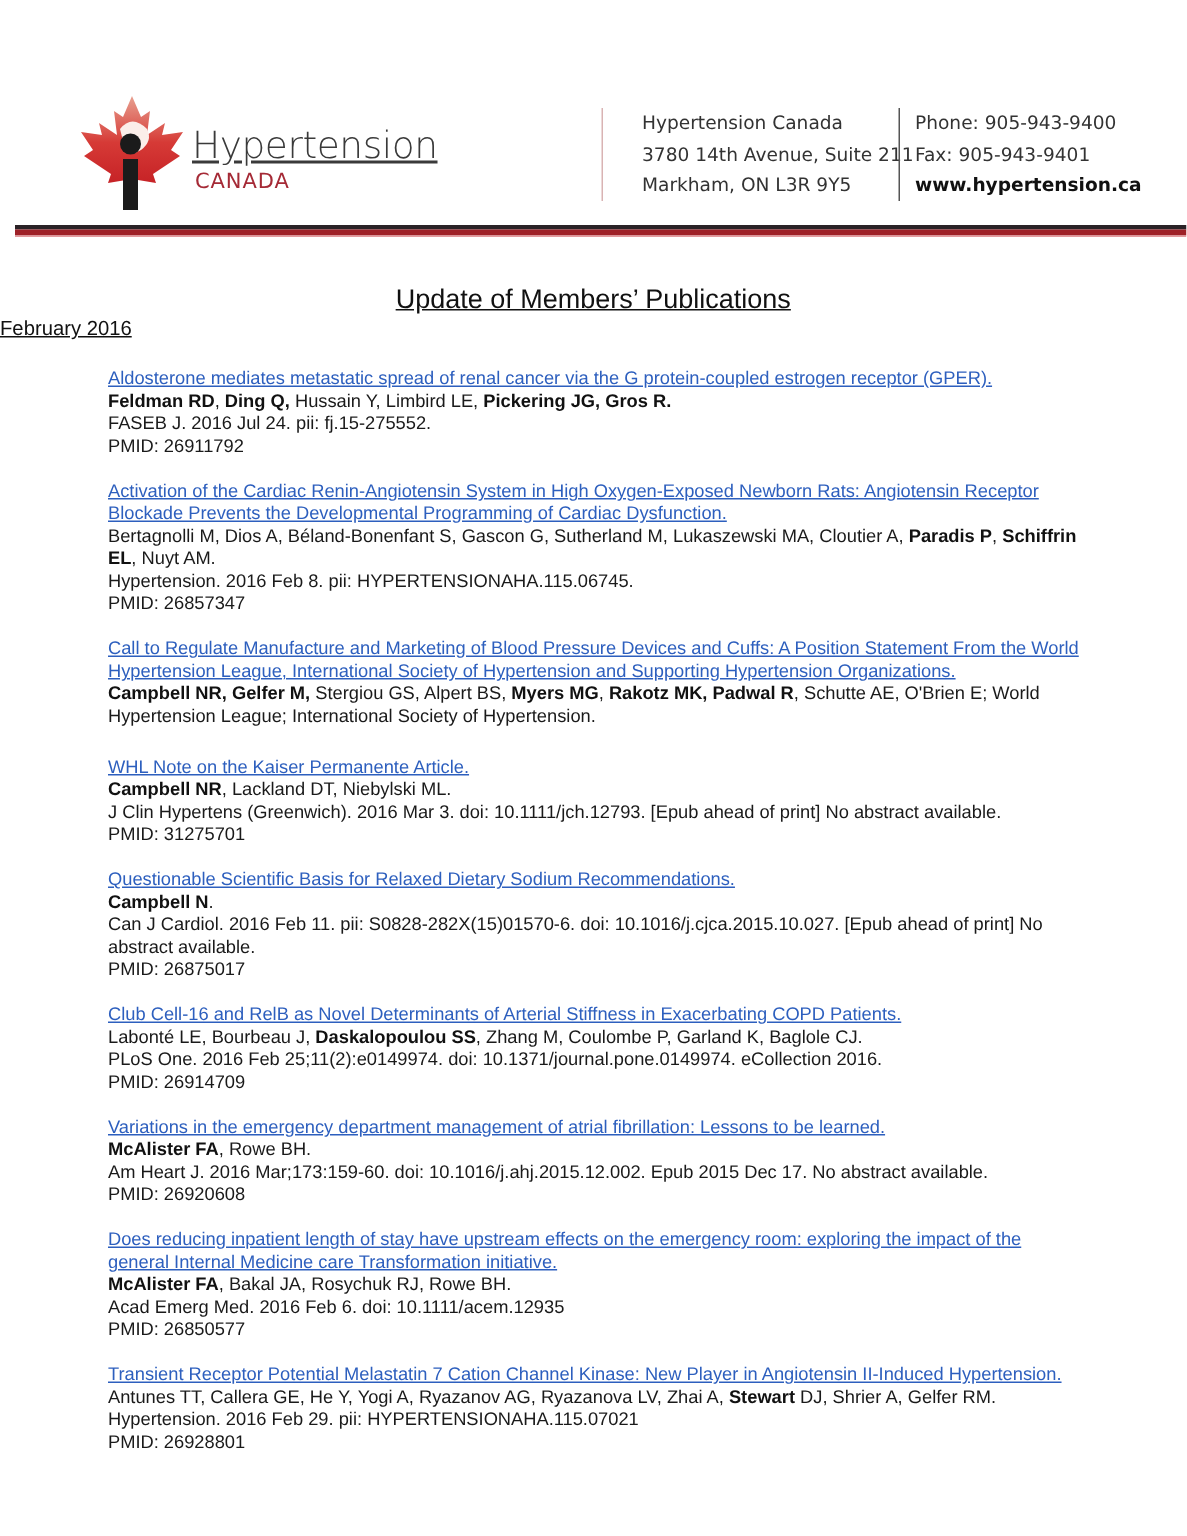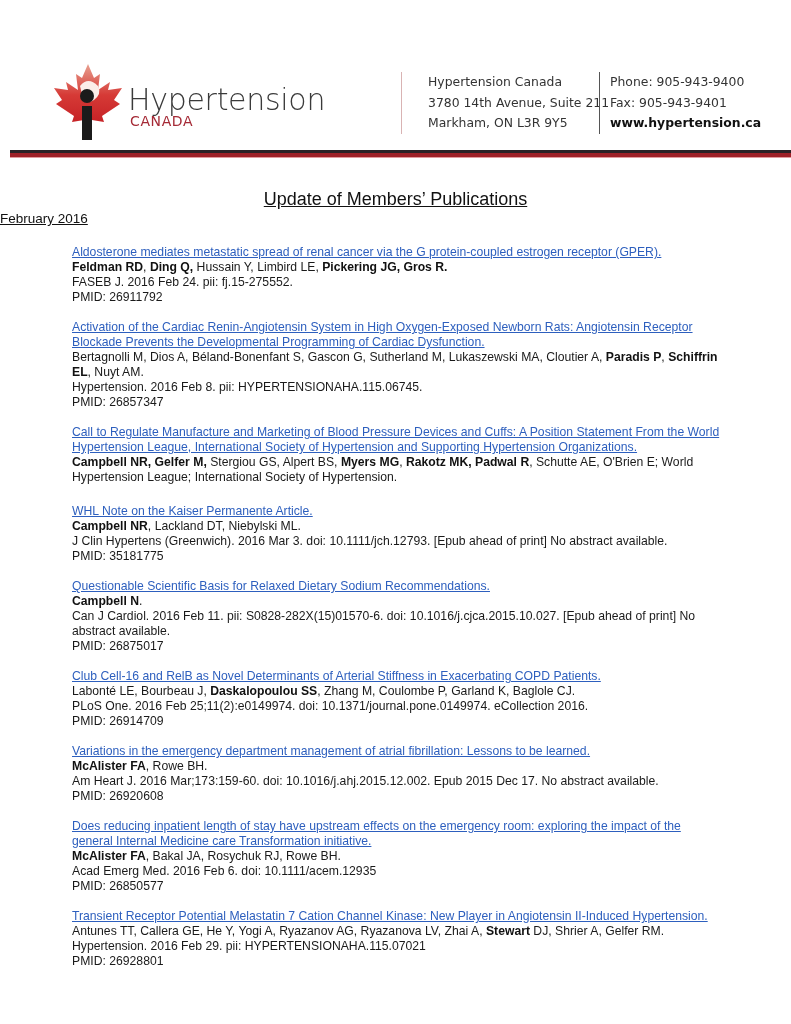--- a/index.html
+++ b/index.html
@@ -1,22 +1,22 @@
 <!DOCTYPE html>
 <html><head>
   <meta charset="utf-8">
   <style>
     html, body { margin: 0; padding: 0; background: #ffffff; }
     body { width: 791px; height: 1024px; position: relative; overflow: hidden;
            font-family: "Liberation Sans", sans-serif; color: #1a1a1a; }
     .header { position: absolute; left: 0; top: 0; width: 791px; height: 160px; }
     .logo { position: absolute; left: 50px; top: 62px; width: 220px; height: 80px; }
     .logo svg { position: absolute; left: 0; top: 0; }
-    .logo-word { position: absolute; left: 78px; top: 20px; font-size: 30px; color: #3a3a3a;
-                 font-family: "DejaVu Sans", sans-serif; font-weight: 300; letter-spacing: -0.3px; }
+    .logo-word { position: absolute; left: 78px; top: 20px; font-size: 25px; color: #3a3a3a;
+                 font-family: "DejaVu Sans", sans-serif; font-weight: 300; letter-spacing: -0.3px; text-decoration: underline; }
     .logo-sub { position: absolute; left: 80px; top: 51px; font-size: 14px; color: #a52a36;
                 font-family: "DejaVu Sans", sans-serif; letter-spacing: 0.6px; }
     .addr { position: absolute; left: 401px; top: 72px; border-left: 1px solid #d9b3b3;
             padding-left: 26px; font-size: 12.4px; line-height: 20.5px; color: #333;
             font-family: "DejaVu Sans", sans-serif; }
     .contact { position: absolute; left: 599px; top: 72px; border-left: 1px solid #555;
                padding-left: 10px; font-size: 12.4px; line-height: 20.5px; color: #333;
                font-family: "DejaVu Sans", sans-serif; }
     .contact .web { font-weight: bold; color: #111; }
     .divider { position: absolute; left: 10px; top: 150px; width: 781px; height: 8px; }
@@ -76,38 +76,38 @@
   </div>
 </div>
 
 <div class="title">Update of Members’ Publications</div>
 <div class="subtitle">February 2016</div>
 
 <div class="pubs">
   <div class="pub">
     <a class="ptitle">Aldosterone mediates metastatic spread of renal cancer via the G protein-coupled estrogen receptor (GPER).</a>
     <span class="authors"><b>Feldman RD</b><span>, </span><b>Ding Q,</b><span> Hussain Y, Limbird LE, </span><b>Pickering JG, Gros R.</b></span>
-    <span class="journal">FASEB J. 2016 Feb 24. pii: fj.15-275552.</span>
+    <span class="journal">FASEB J. 2016 Jul 24. pii: fj.15-275552.</span>
     <span class="pmid">PMID: 26911792</span>
   </div>
   <div class="pub">
     <a class="ptitle">Activation of the Cardiac Renin-Angiotensin System in High Oxygen-Exposed Newborn Rats: Angiotensin Receptor Blockade Prevents the Developmental Programming of Cardiac Dysfunction.</a>
     <span class="authors"><span>Bertagnolli M, Dios A, Béland-Bonenfant S, Gascon G, Sutherland M, Lukaszewski MA, Cloutier A, </span><b>Paradis P</b><span>, </span><b>Schiffrin EL</b><span>, Nuyt AM.</span></span>
     <span class="journal">Hypertension. 2016 Feb 8. pii: HYPERTENSIONAHA.115.06745.</span>
     <span class="pmid">PMID: 26857347</span>
   </div>
   <div class="pub" style="margin-bottom:19px">
     <a class="ptitle"> Call to Regulate Manufacture and Marketing of Blood Pressure Devices and Cuffs: A Position Statement From the World Hypertension League, International Society of Hypertension and Supporting Hypertension Organizations.</a>
     <span class="authors"><b>Campbell NR, Gelfer M,</b><span> Stergiou GS, Alpert BS, </span><b>Myers MG</b><span>, </span><b>Rakotz MK, Padwal R</b><span>, Schutte AE, O'Brien E; World Hypertension League; International Society of Hypertension.</span></span>
   </div>
   <div class="pub">
     <a class="ptitle">WHL Note on the Kaiser Permanente Article.</a>
     <span class="authors"><b>Campbell NR</b><span>, Lackland DT, Niebylski ML.</span></span>
     <span class="journal">J Clin Hypertens (Greenwich). 2016 Mar 3. doi: 10.1111/jch.12793. [Epub ahead of print] No abstract available.</span>
-    <span class="pmid">PMID: 35181775</span>
+    <span class="pmid">PMID: 31275701</span>
   </div>
   <div class="pub">
     <a class="ptitle">Questionable Scientific Basis for Relaxed Dietary Sodium Recommendations.</a>
     <span class="authors"><b>Campbell N</b><span>.</span></span>
     <span class="journal">Can J Cardiol. 2016 Feb 11. pii: S0828-282X(15)01570-6. doi: 10.1016/j.cjca.2015.10.027. [Epub ahead of print] No abstract available.</span>
     <span class="pmid">PMID: 26875017</span>
   </div>
   <div class="pub">
     <a class="ptitle">Club Cell-16 and RelB as Novel Determinants of Arterial Stiffness in Exacerbating COPD Patients.</a>
     <span class="authors"><span>Labonté LE, Bourbeau J, </span><b>Daskalopoulou SS</b><span>, Zhang M, Coulombe P, Garland K, Baglole CJ.</span></span>

